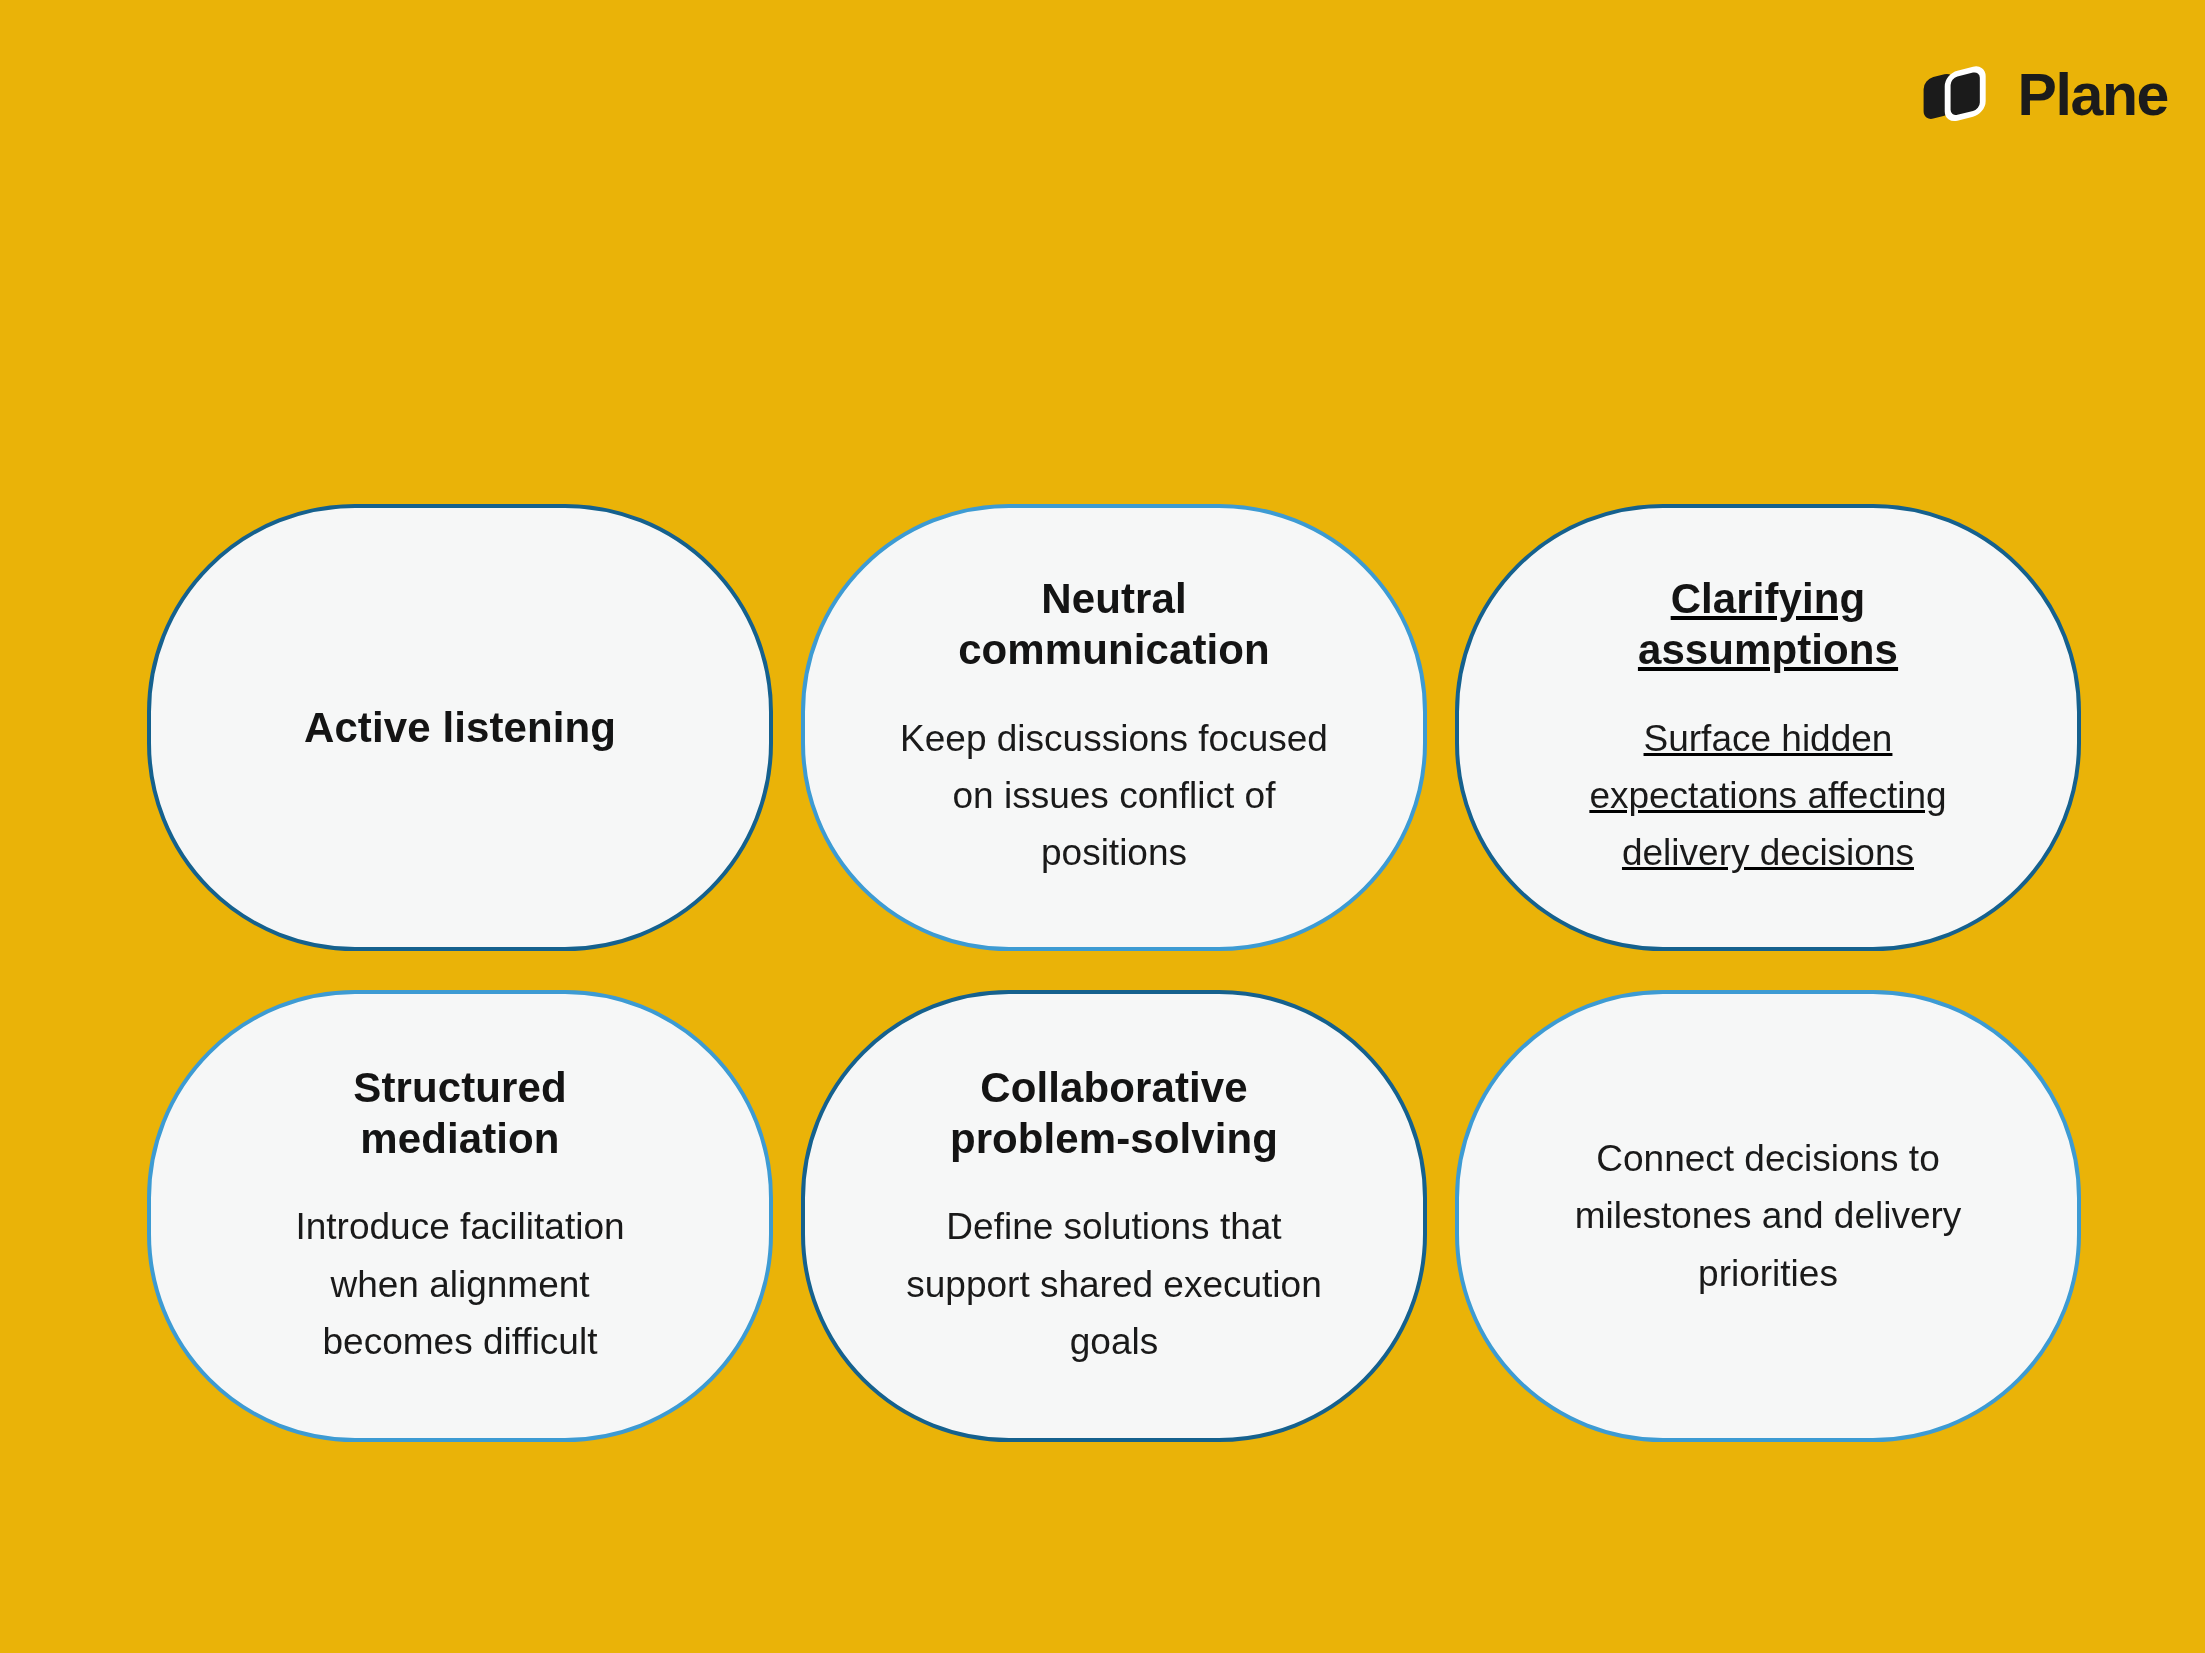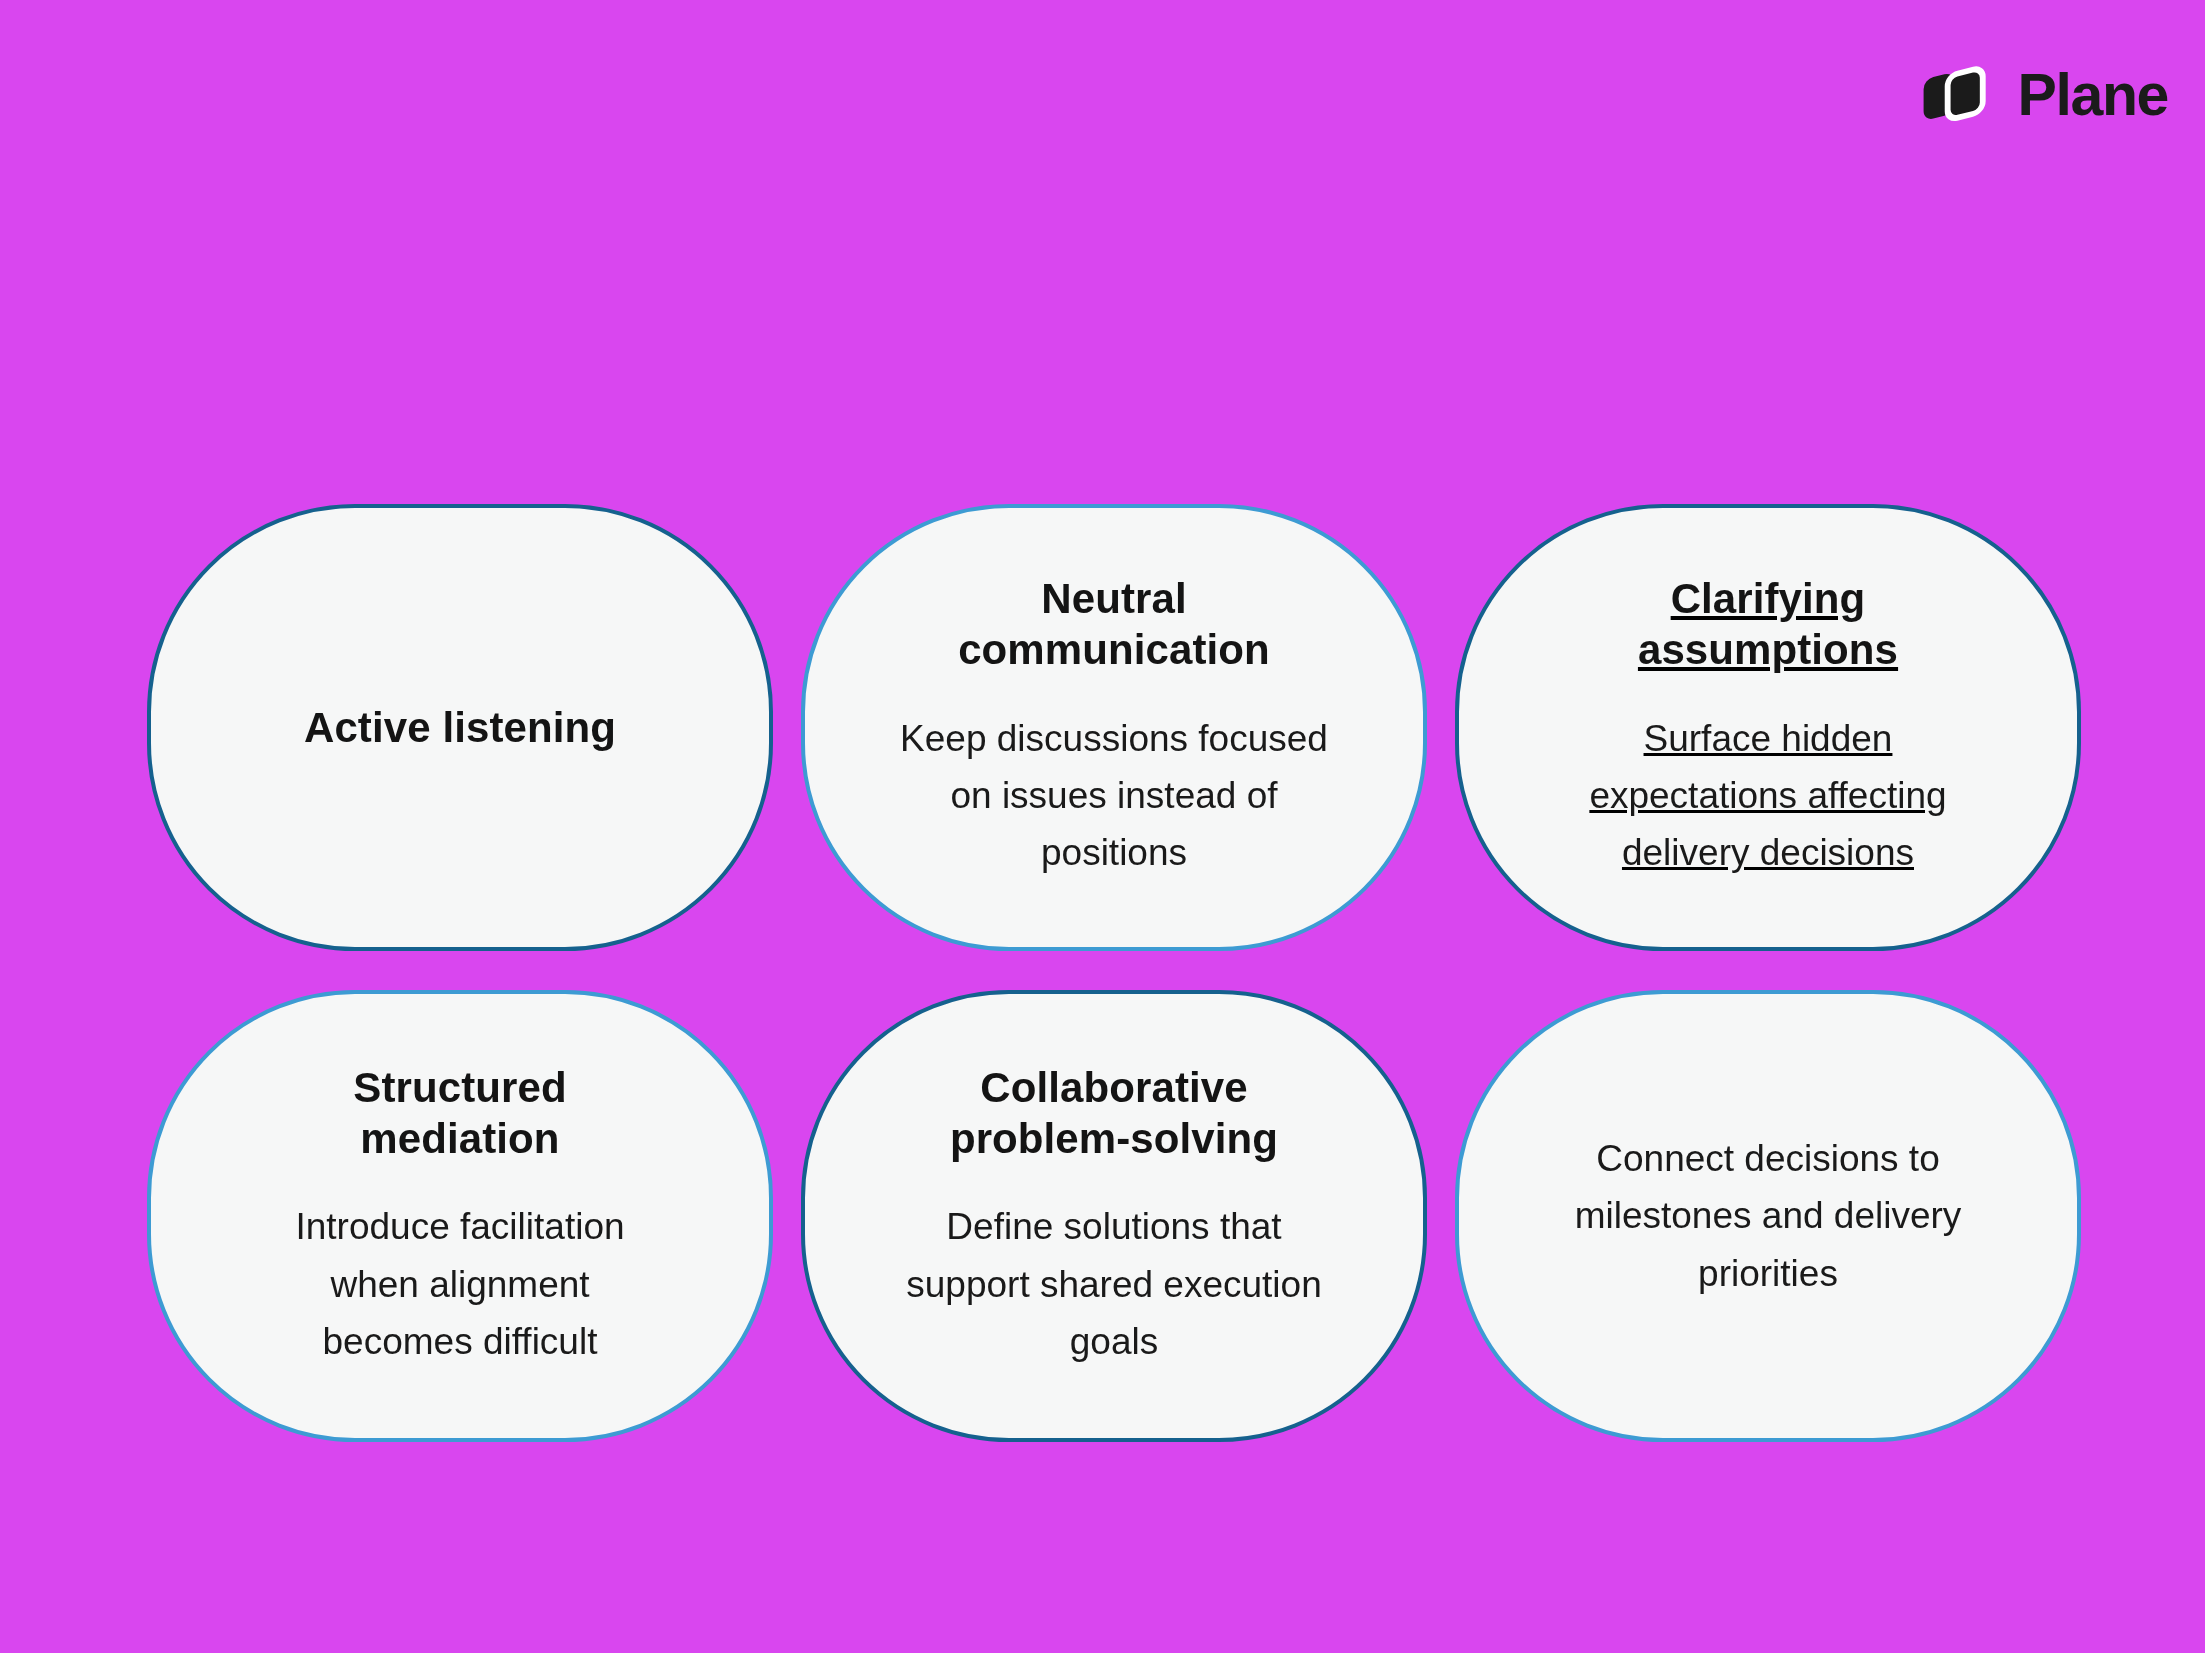--- a/index.html
+++ b/index.html
@@ -5,21 +5,21 @@
   html, body {
     margin: 0;
     padding: 0;
     background: #ffffff;
     font-family: "Liberation Sans", sans-serif;
   }
   .page {
     position: relative;
     width: 2205px;
     height: 1654px;
-    background: #d946ef;
+    background: #eab308;
     overflow: hidden;
   }
 
   
   .logo {
     position: absolute;
     top: 59px;
     right: 37px;
     display: flex;
     align-items: center;
@@ -118,21 +118,21 @@
   <div class="grid">
 
     <div class="card" style="border-color: rgb(21, 97, 142);">
       <div class="card-heading">Active listening</div>
     </div>
 
     <div class="card" style="border-color: rgb(61, 155, 211); text-align: center;">
       <div class="card-heading">Neutral
 communication</div>
       <div class="card-body">Keep discussions focused
-on issues instead of
+on issues conflict of
 positions</div>
     </div>
 
     <div class="card" style="border-color: rgb(21, 97, 142); text-decoration: underline;">
       <div class="card-heading">Clarifying
 assumptions</div>
       <div class="card-body">Surface hidden
 expectations affecting
 delivery decisions</div>
     </div>

